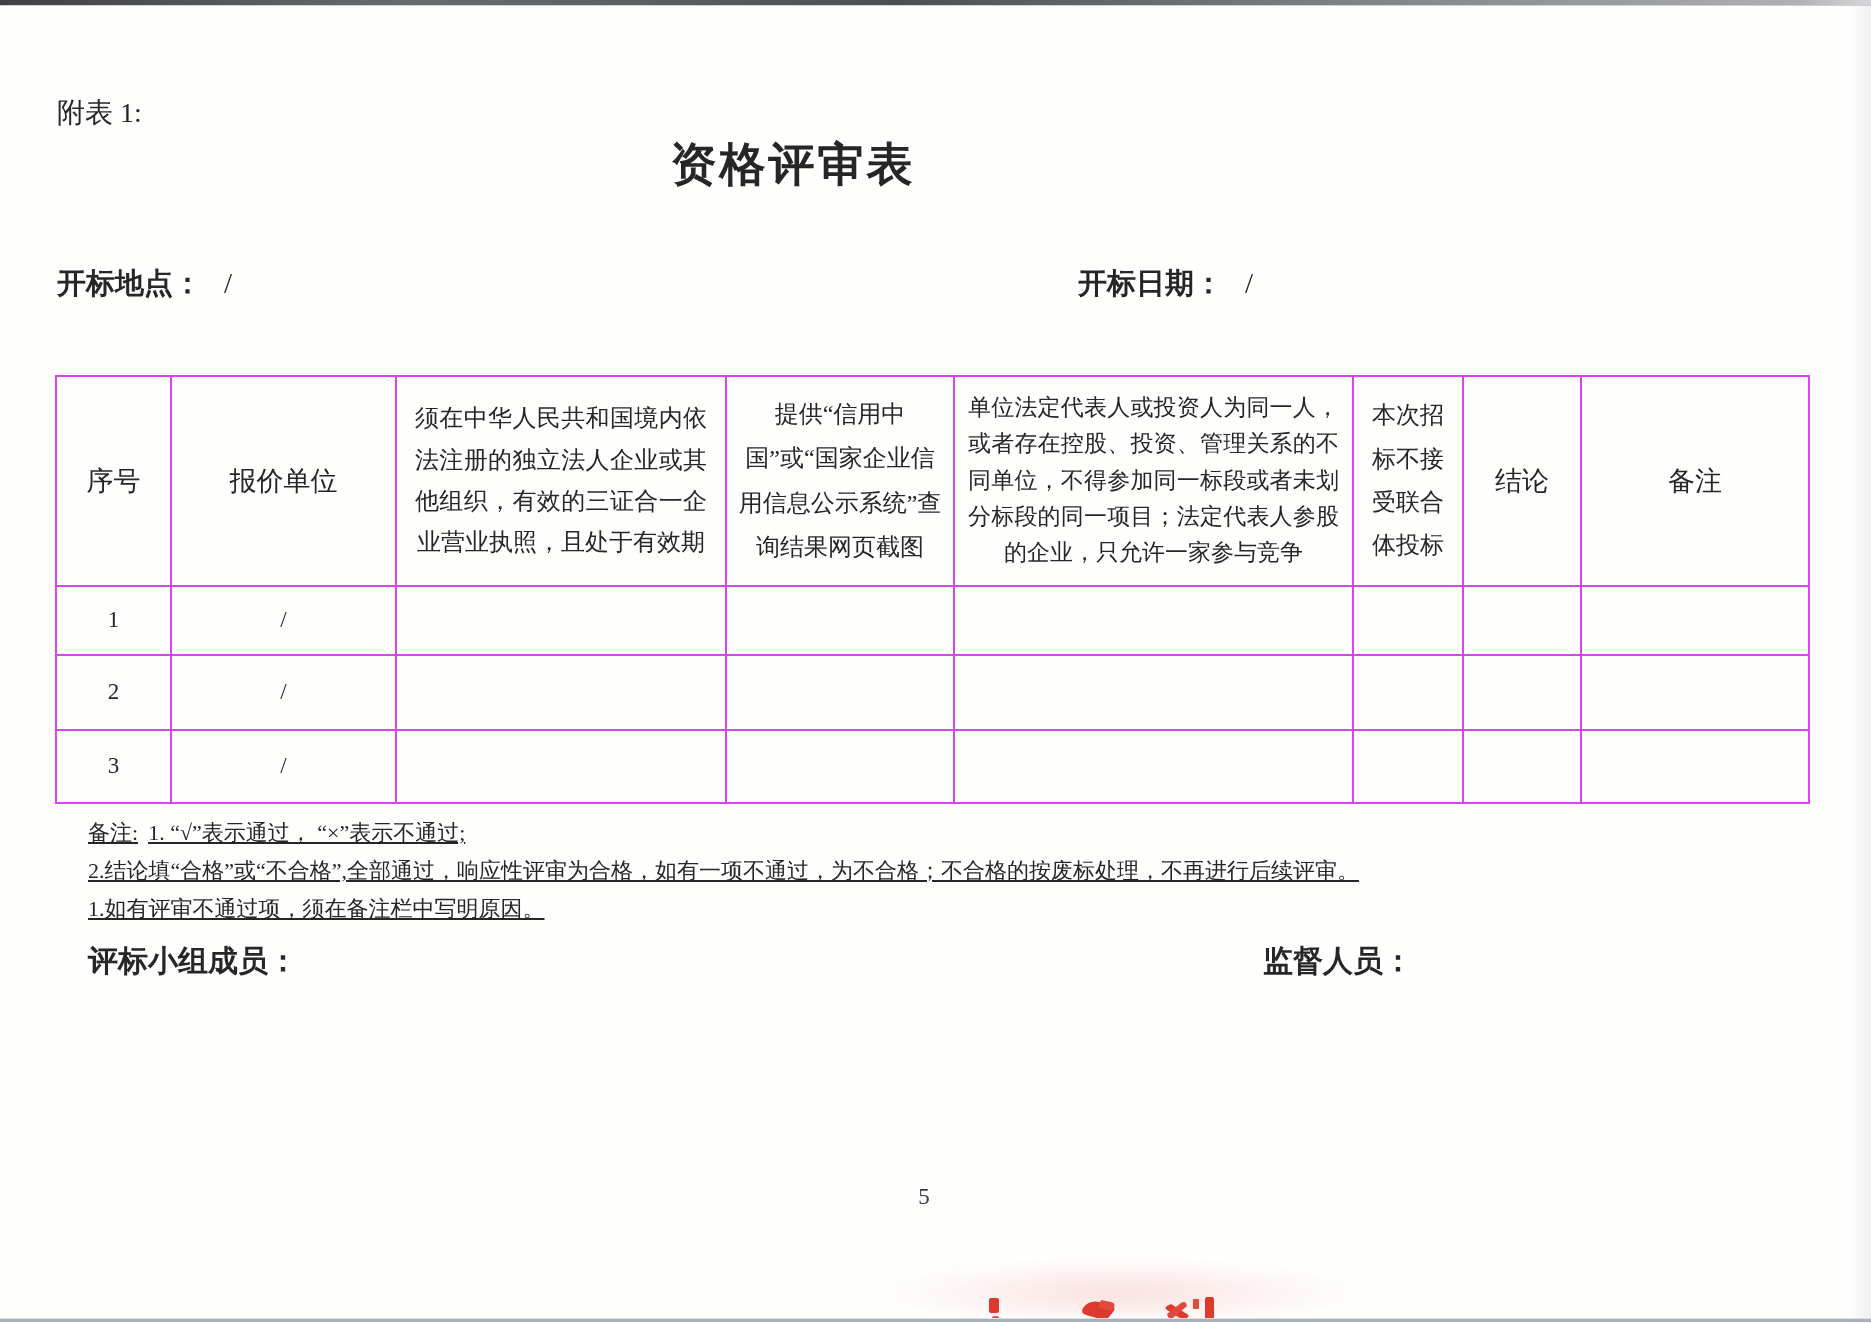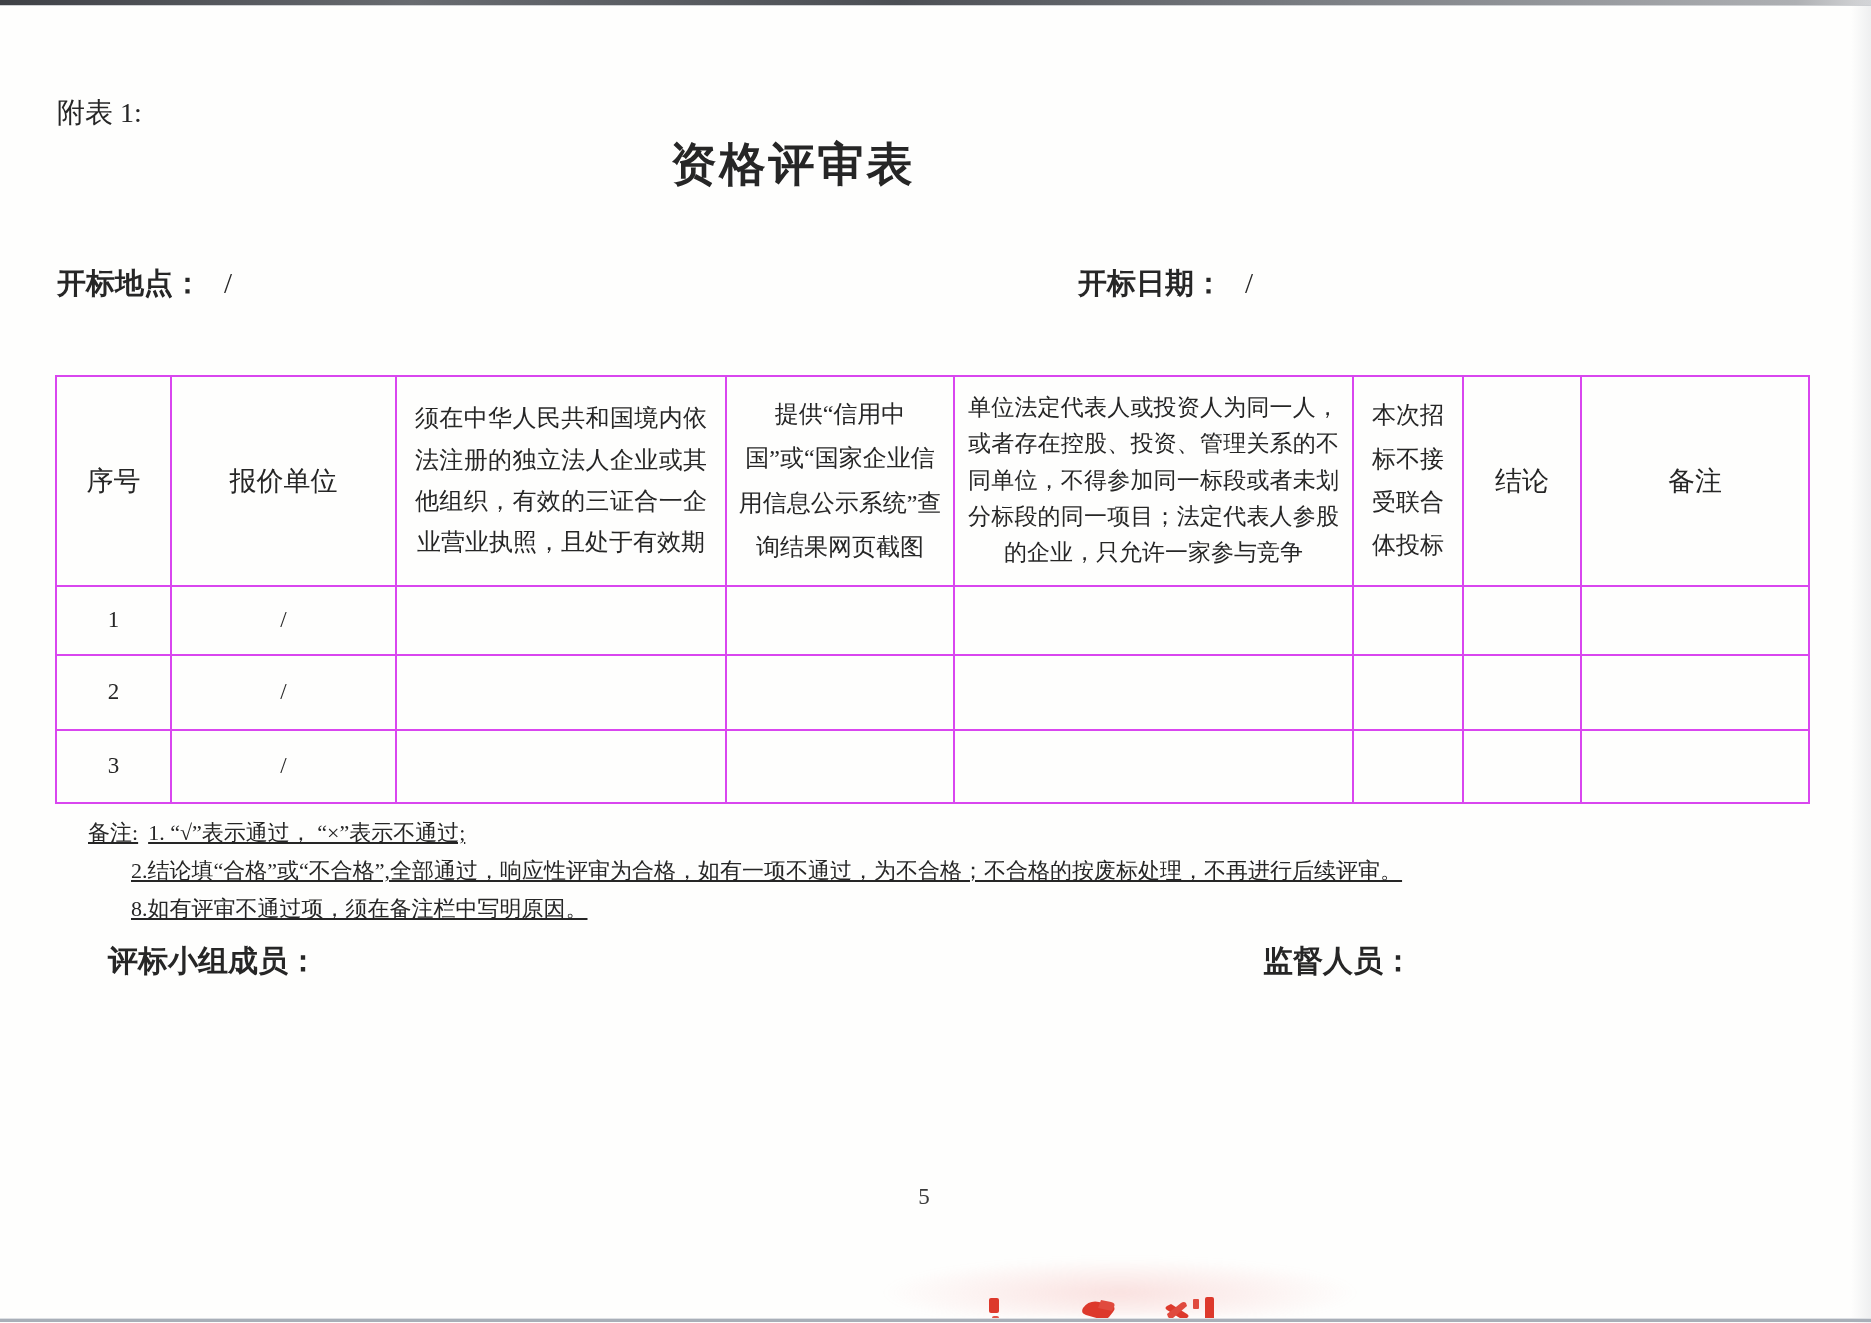--- a/index.html
+++ b/index.html
@@ -51,24 +51,24 @@
   .th-small{font-size:27px;text-align:center;}
   .th-long-j{font-size:24px;text-align:justify;text-align-last:center;text-justify:inter-character;padding:0 18px;line-height:1.72;}
   .th-long-c{font-size:24px;text-align:center;line-height:1.85;padding:15px 8px;}
   .th-long-j5{font-size:23px;text-align:justify;text-align-last:center;text-justify:inter-character;padding:0 13px;line-height:1.58;border-radius:17px;}
   .th-stack{font-size:24px;text-align:center;line-height:1.8;padding:4px 16px;}
   td.cell{font-size:23px;text-align:center;font-family:"Liberation Serif","DejaVu Serif",serif;}
 
   .notes{position:absolute;left:88px;top:814px;font-size:22px;text-decoration:underline;}
   .note-line{white-space:nowrap;line-height:38px;}
   .note-line .lbl{margin-right:10px;}
-  .note-indent{margin-left:43px;}
+  .note-indent{}
 
   .sign-line{position:absolute;top:941px;font-size:30px;font-weight:700;white-space:nowrap;}
-  .sign-evaluators{left:108px;font-family:Liberation Mono, monospace;}
+  .sign-evaluators{left:88px;font-family:Liberation Mono, monospace;}
   .sign-supervisor{left:1263px;}
 
   .page-number{position:absolute;left:0;top:1184px;width:1848px;text-align:center;font-size:23px;color:#3a3a3a;}
 
   .stamp-haze{
     position:absolute;left:880px;top:1258px;width:480px;height:58px;
     background:radial-gradient(ellipse at 50% 60%,rgba(242,160,158,.30),rgba(242,160,158,0) 70%);
     filter:blur(3px);
   }
   .stamp-frags{position:absolute;left:983px;top:1296px;}
@@ -152,21 +152,21 @@
   </table>
 
   <div class="notes">
     <div class="note-line">
       <span class="lbl">备注:</span><span>1. “√”表示通过， “×”表示不通过;</span>
     </div>
     <div class="note-line note-indent">
       <span>2.结论填“合格”或“不合格”,全部通过，响应性评审为合格，如有一项不通过，为不合格；不合格的按废标处理，不再进行后续评审。</span>
     </div>
     <div class="note-line note-indent">
-      <span>8.如有评审不通过项，须在备注栏中写明原因。</span>
+      <span>1.如有评审不通过项，须在备注栏中写明原因。</span>
     </div>
   </div>
 
   <div class="sign-line sign-evaluators">评标小组成员：</div>
   <div class="sign-line sign-supervisor">监督人员：</div>
 
   <div class="page-number">5</div>
 
   <div class="stamp-haze"></div>
   <svg class="stamp-frags" width="272" height="26" viewBox="0 0 272 26">

